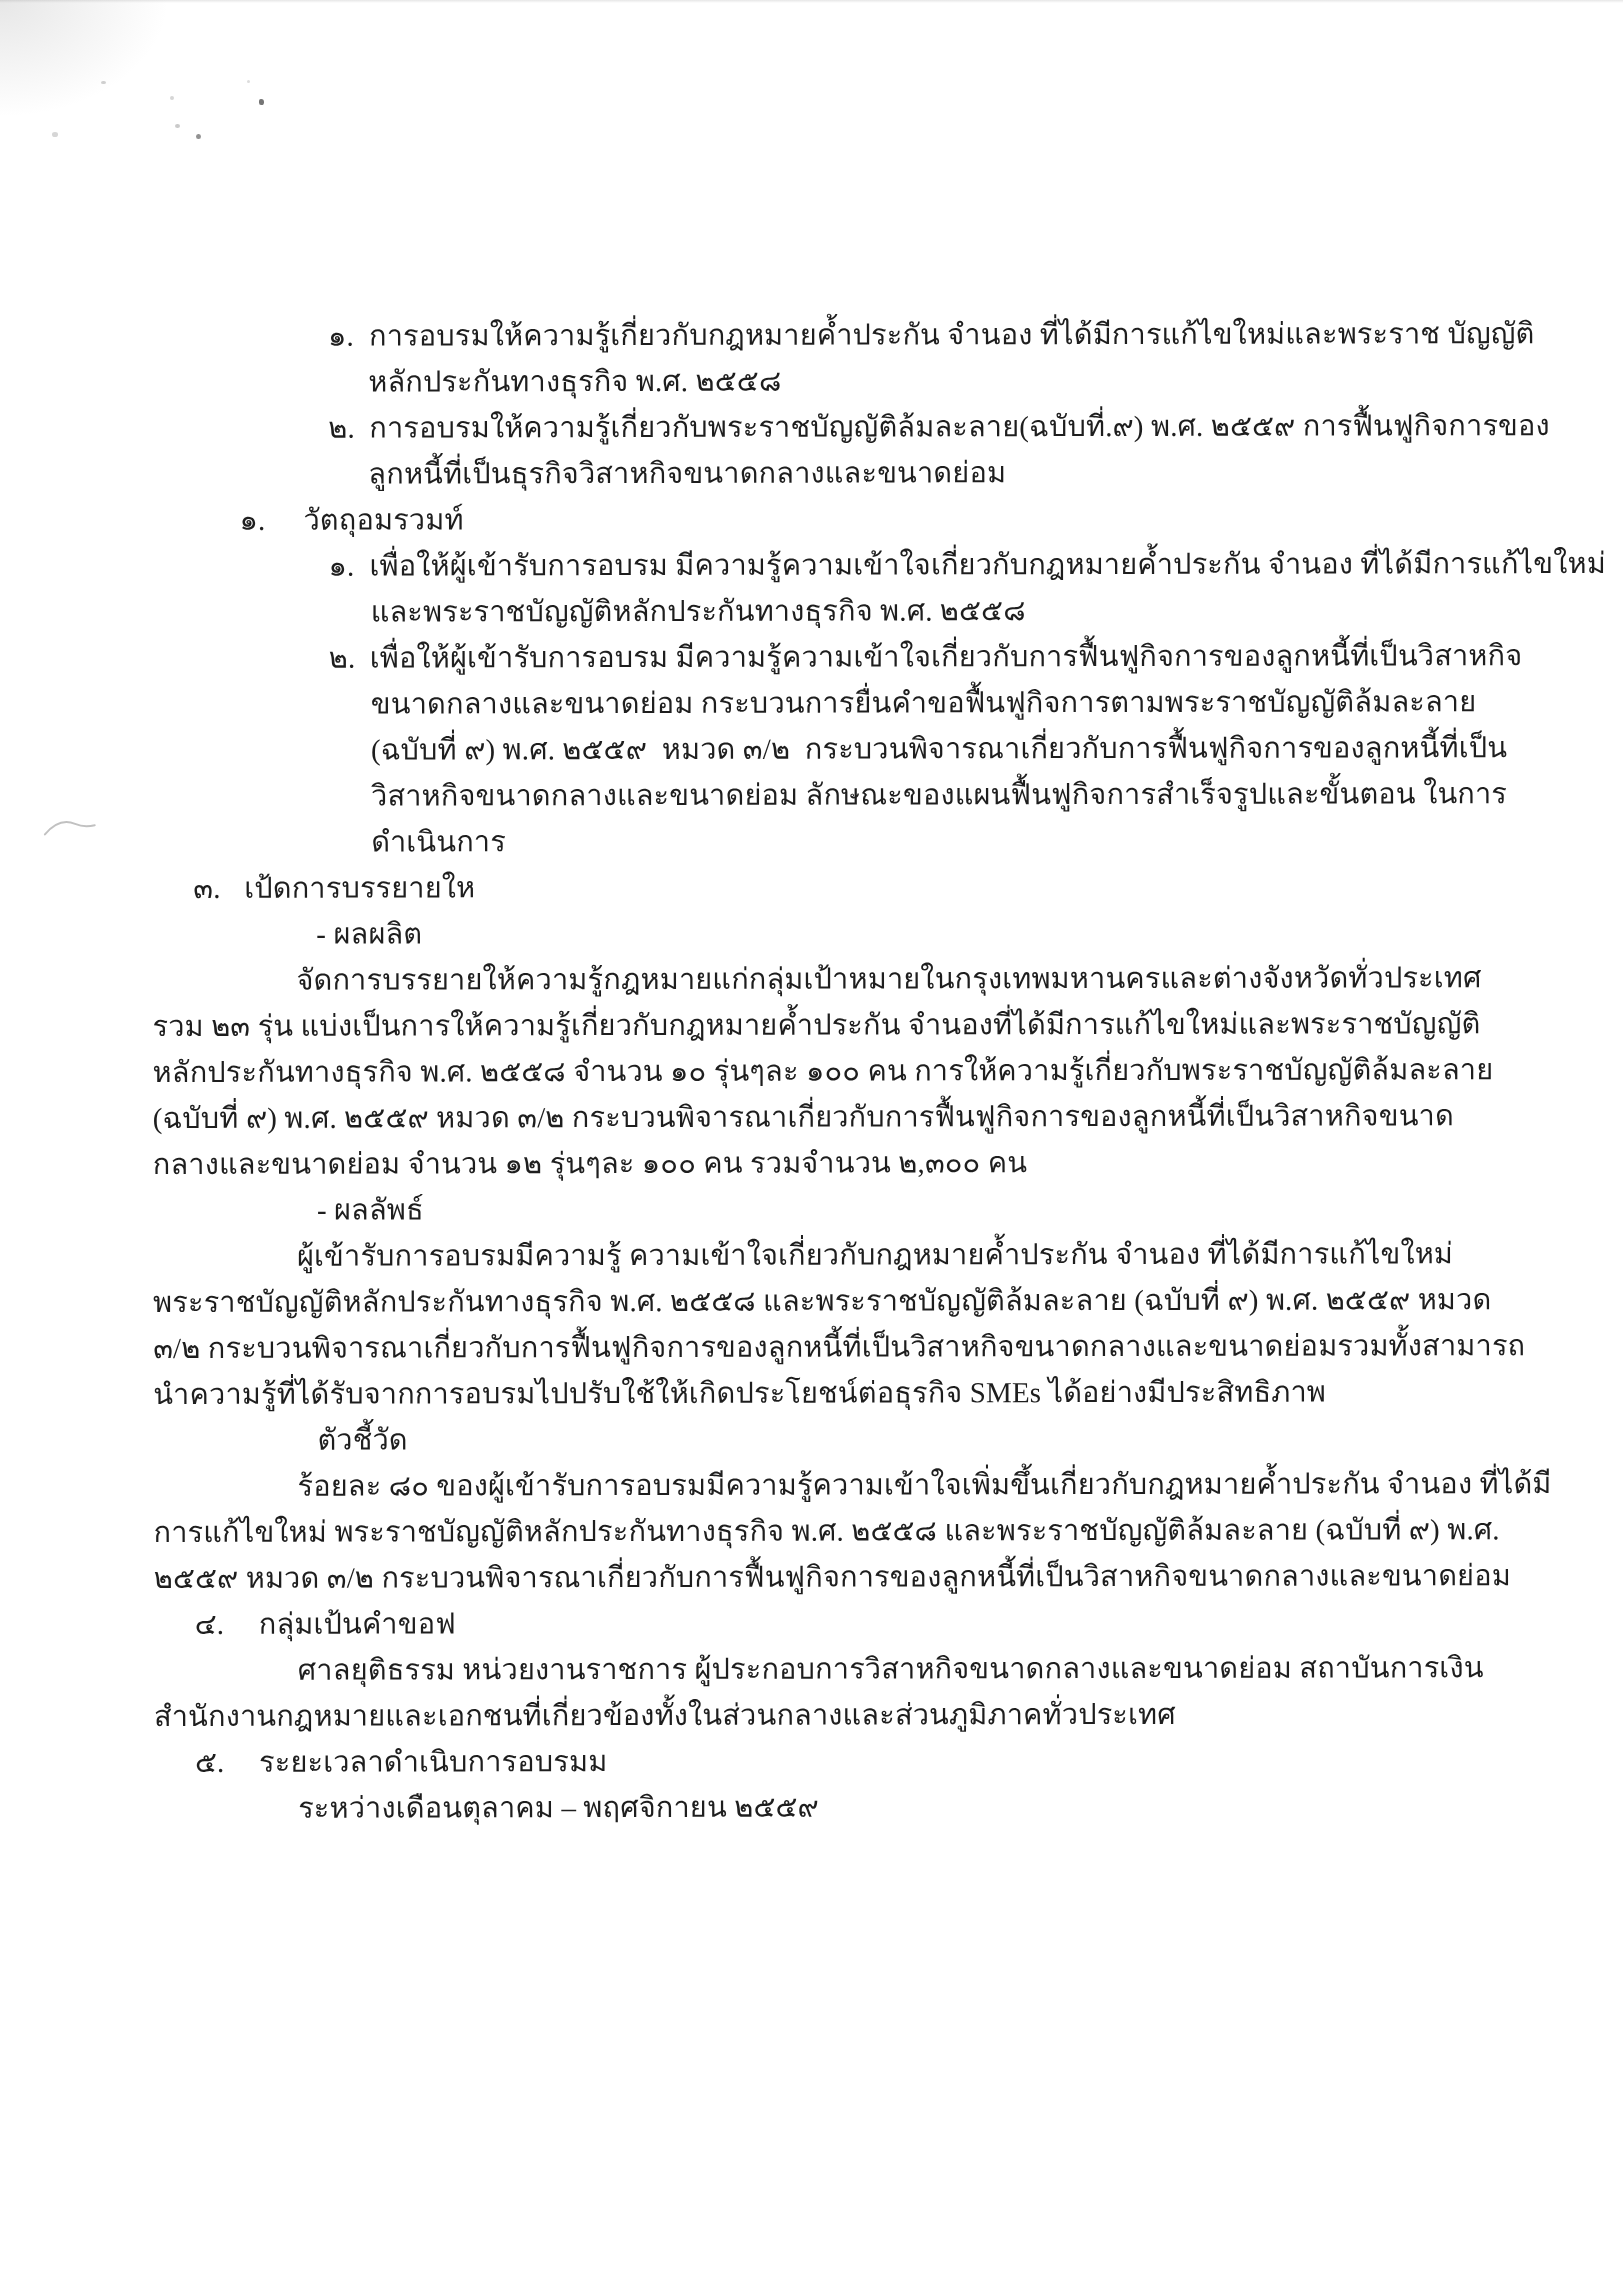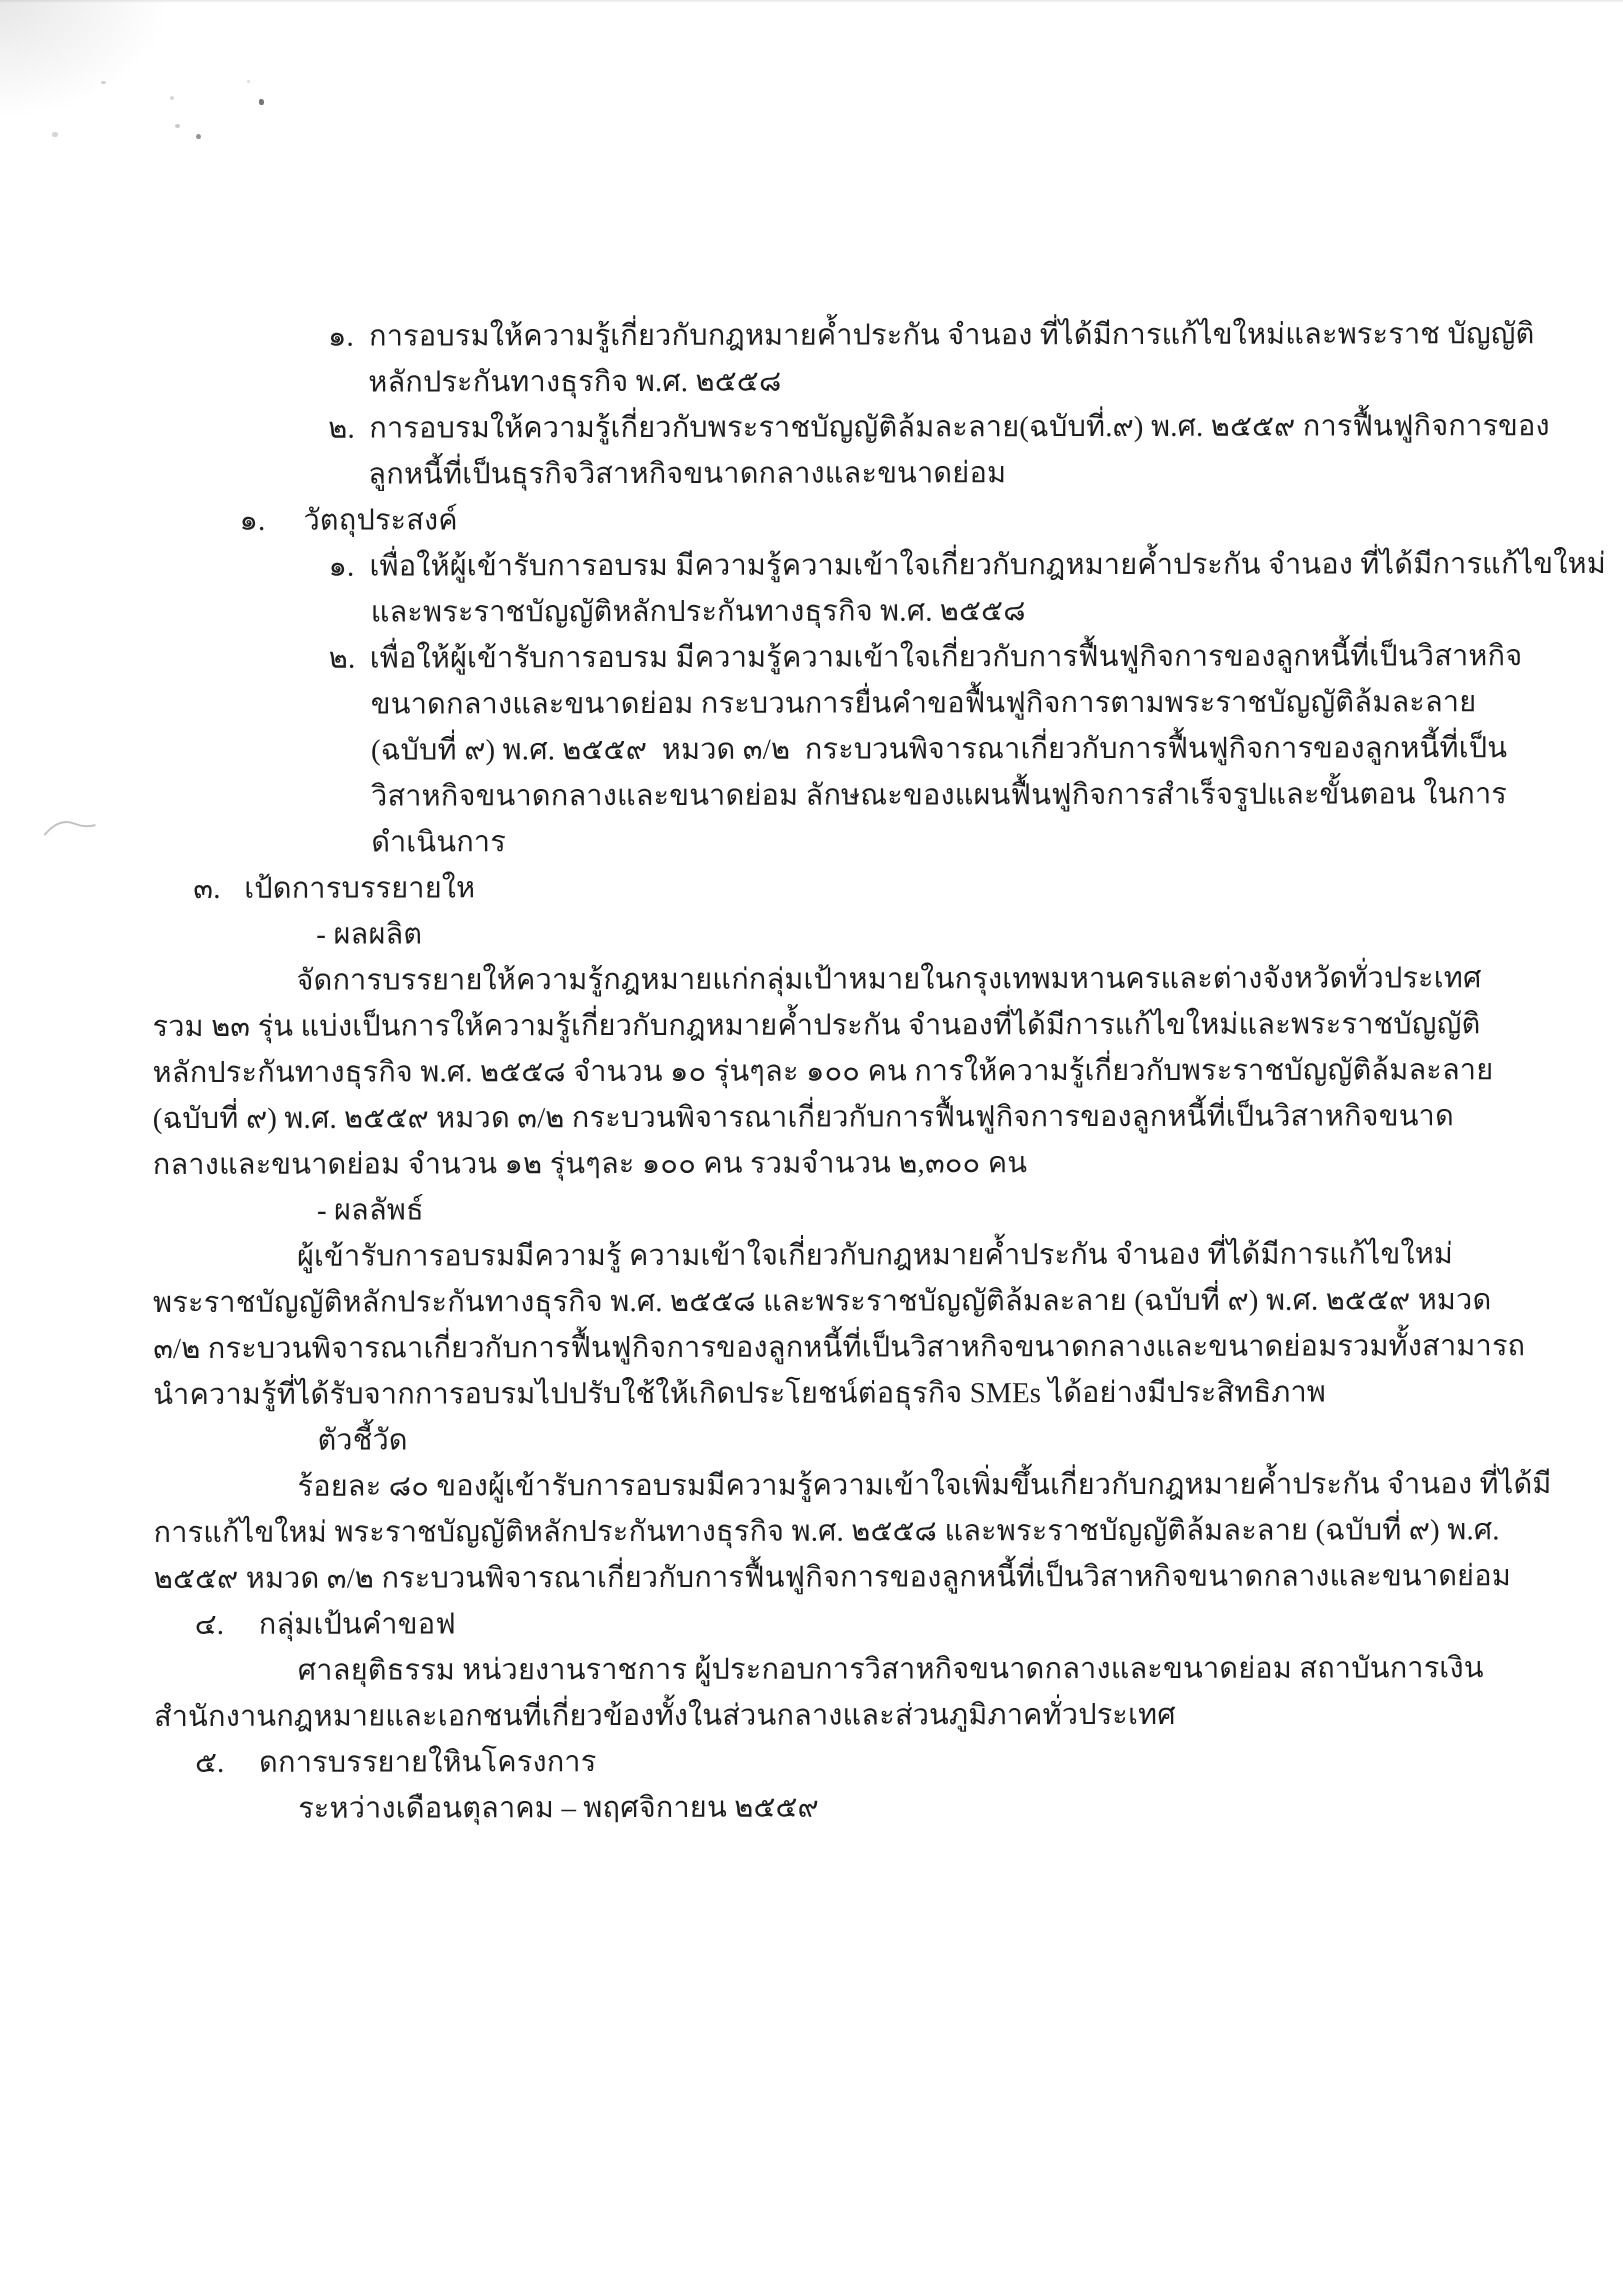--- a/index.html
+++ b/index.html
@@ -65,21 +65,21 @@
     <path d="M6 34 Q28 8 52 18 Q66 24 82 20" fill="none" stroke="#8f8f8f" stroke-width="3" stroke-linecap="round"></path>
   </svg>
 
   <div class="content">
 
     <div class="line li-intro"><span class="li-num">๑.</span><span>การอบรมให้ความรู้เกี่ยวกับกฎหมายค้ำประกัน จำนอง ที่ได้มีการแก้ไขใหม่และพระราช บัญญัติ</span></div>
     <div class="line cont-intro">หลักประกันทางธุรกิจ พ.ศ. ๒๕๕๘</div>
     <div class="line li-intro"><span class="li-num">๒.</span><span>การอบรมให้ความรู้เกี่ยวกับพระราชบัญญัติล้มละลาย(ฉบับที่.๙) พ.ศ. ๒๕๕๙ การฟื้นฟูกิจการของ</span></div>
     <div class="line cont-intro">ลูกหนี้ที่เป็นธุรกิจวิสาหกิจขนาดกลางและขนาดย่อม</div>
 
-    <div class="line sec1"><span class="li-head-num">๑.</span><span>วัตถุประสงค์</span></div>
+    <div class="line sec1"><span class="li-head-num">๑.</span><span>วัตถุอมรวมท์</span></div>
 
     <div class="line li-sub"><span class="li-num">๑.</span><span>เพื่อให้ผู้เข้ารับการอบรม มีความรู้ความเข้าใจเกี่ยวกับกฎหมายค้ำประกัน จำนอง ที่ได้มีการแก้ไขใหม่</span></div>
     <div class="line cont-sub">และพระราชบัญญัติหลักประกันทางธุรกิจ พ.ศ. ๒๕๕๘</div>
 
     <div class="line li-sub"><span class="li-num">๒.</span><span>เพื่อให้ผู้เข้ารับการอบรม มีความรู้ความเข้าใจเกี่ยวกับการฟื้นฟูกิจการของลูกหนี้ที่เป็นวิสาหกิจ</span></div>
     <div class="line cont-sub">ขนาดกลางและขนาดย่อม กระบวนการยื่นคำขอฟื้นฟูกิจการตามพระราชบัญญัติล้มละลาย</div>
     <div class="line cont-sub">(ฉบับที่ ๙) พ.ศ. ๒๕๕๙  หมวด ๓/๒  กระบวนพิจารณาเกี่ยวกับการฟื้นฟูกิจการของลูกหนี้ที่เป็น</div>
     <div class="line cont-sub">วิสาหกิจขนาดกลางและขนาดย่อม ลักษณะของแผนฟื้นฟูกิจการสำเร็จรูปและขั้นตอน ในการ</div>
     <div class="line cont-sub">ดำเนินการ</div>
 
@@ -100,18 +100,18 @@
 
     <div class="line label-ind">ตัวชี้วัด</div>
     <div class="line para-ind">ร้อยละ ๘๐ ของผู้เข้ารับการอบรมมีความรู้ความเข้าใจเพิ่มขึ้นเกี่ยวกับกฎหมายค้ำประกัน จำนอง ที่ได้มี</div>
     <div class="line flush">การแก้ไขใหม่ พระราชบัญญัติหลักประกันทางธุรกิจ พ.ศ. ๒๕๕๘ และพระราชบัญญัติล้มละลาย (ฉบับที่ ๙) พ.ศ.</div>
     <div class="line flush">๒๕๕๙ หมวด ๓/๒ กระบวนพิจารณาเกี่ยวกับการฟื้นฟูกิจการของลูกหนี้ที่เป็นวิสาหกิจขนาดกลางและขนาดย่อม</div>
 
     <div class="line sec"><span class="li-head-num">๔.</span><span>กลุ่มเป้นคำขอฟ</span></div>
     <div class="line para-ind">ศาลยุติธรรม หน่วยงานราชการ ผู้ประกอบการวิสาหกิจขนาดกลางและขนาดย่อม สถาบันการเงิน</div>
     <div class="line flush">สำนักงานกฎหมายและเอกชนที่เกี่ยวข้องทั้งในส่วนกลางและส่วนภูมิภาคทั่วประเทศ</div>
 
-    <div class="line sec"><span class="li-head-num">๕.</span><span>ดการบรรยายใหินโครงการ</span></div>
+    <div class="line sec"><span class="li-head-num">๕.</span><span>ระยะเวลาดำเนิบการอบรมม</span></div>
     <div class="line para-ind">ระหว่างเดือนตุลาคม – พฤศจิกายน ๒๕๕๙</div>
 
   </div>
 </div>
 
 
 </body></html>

